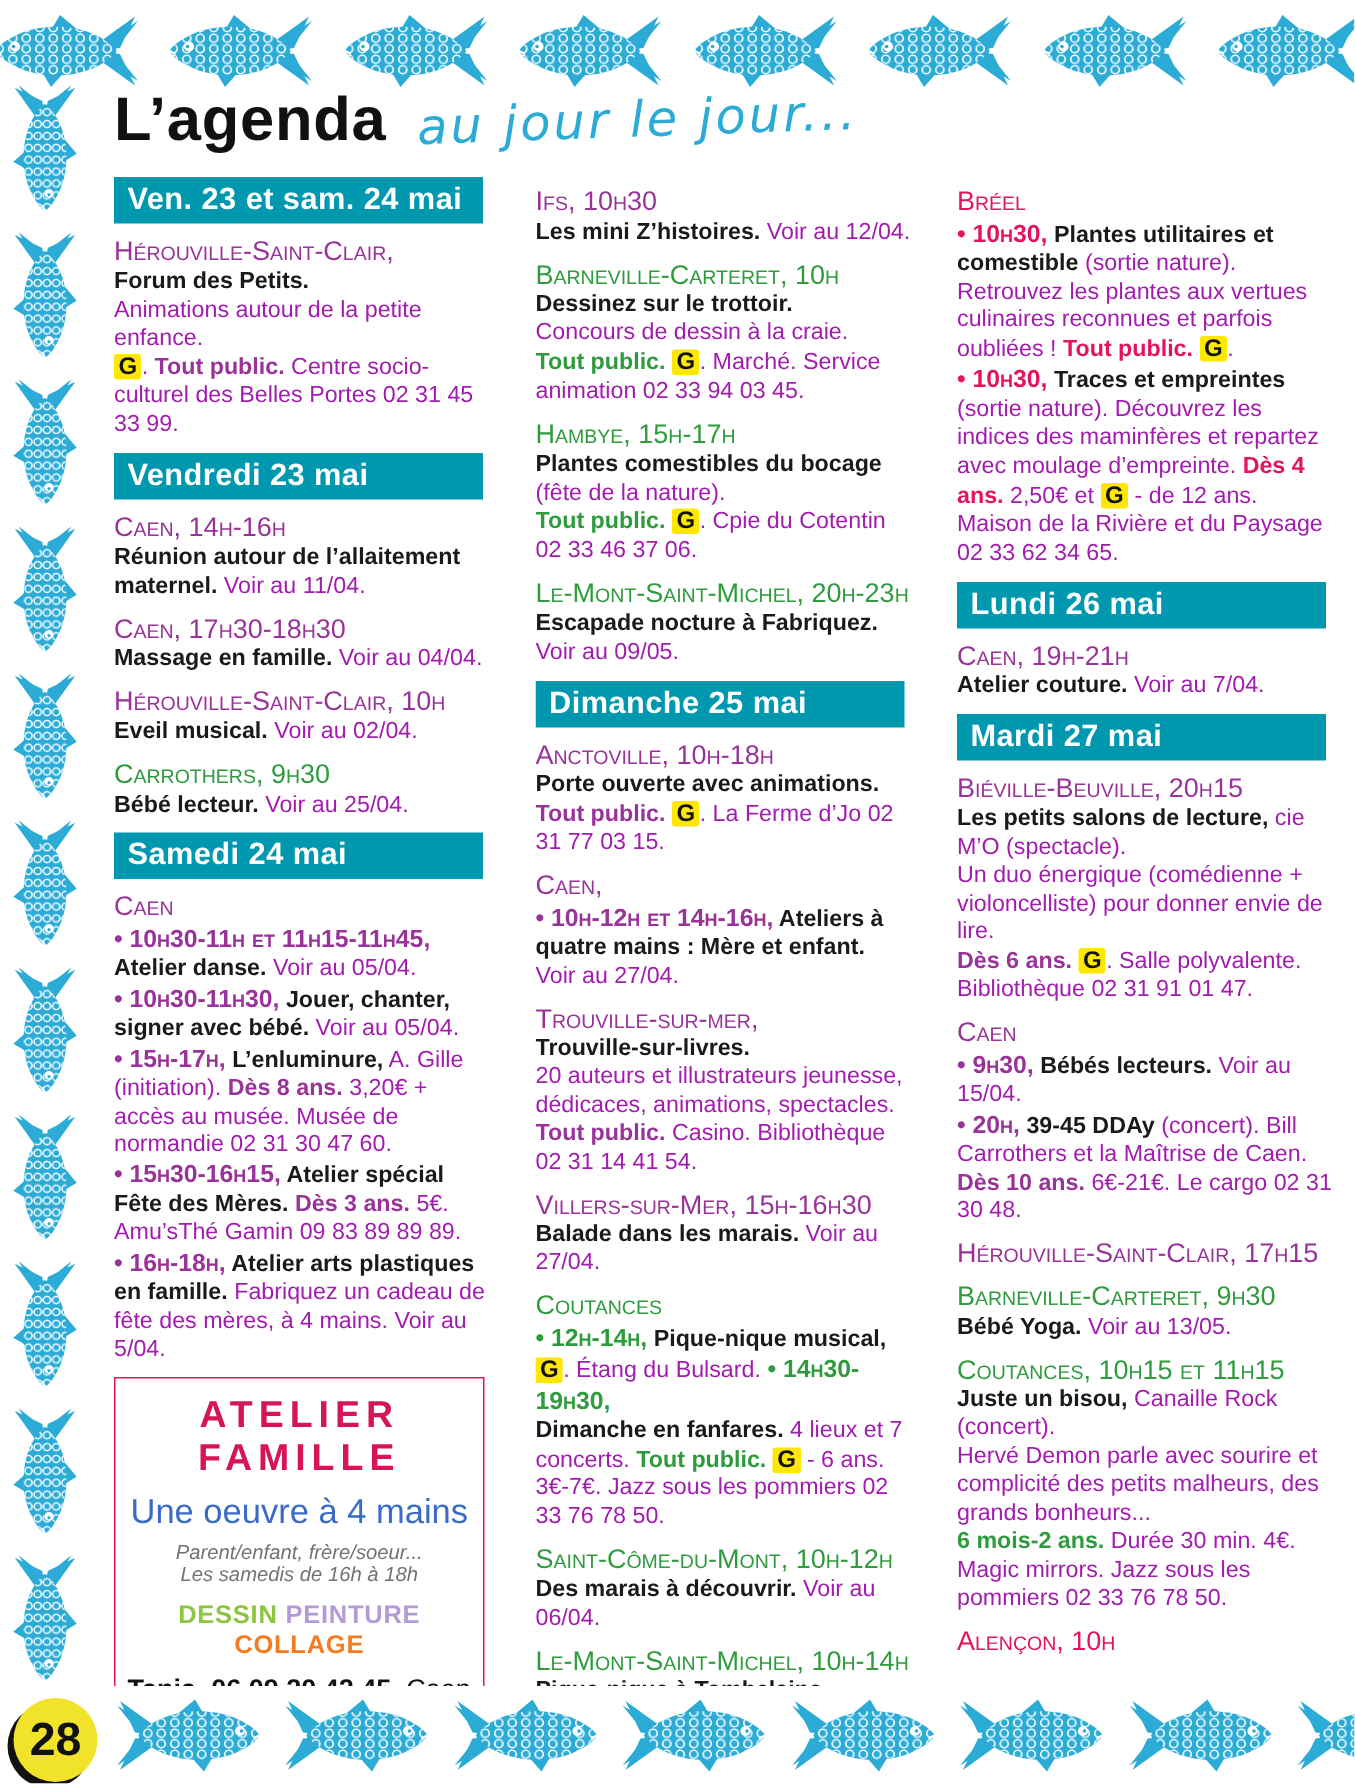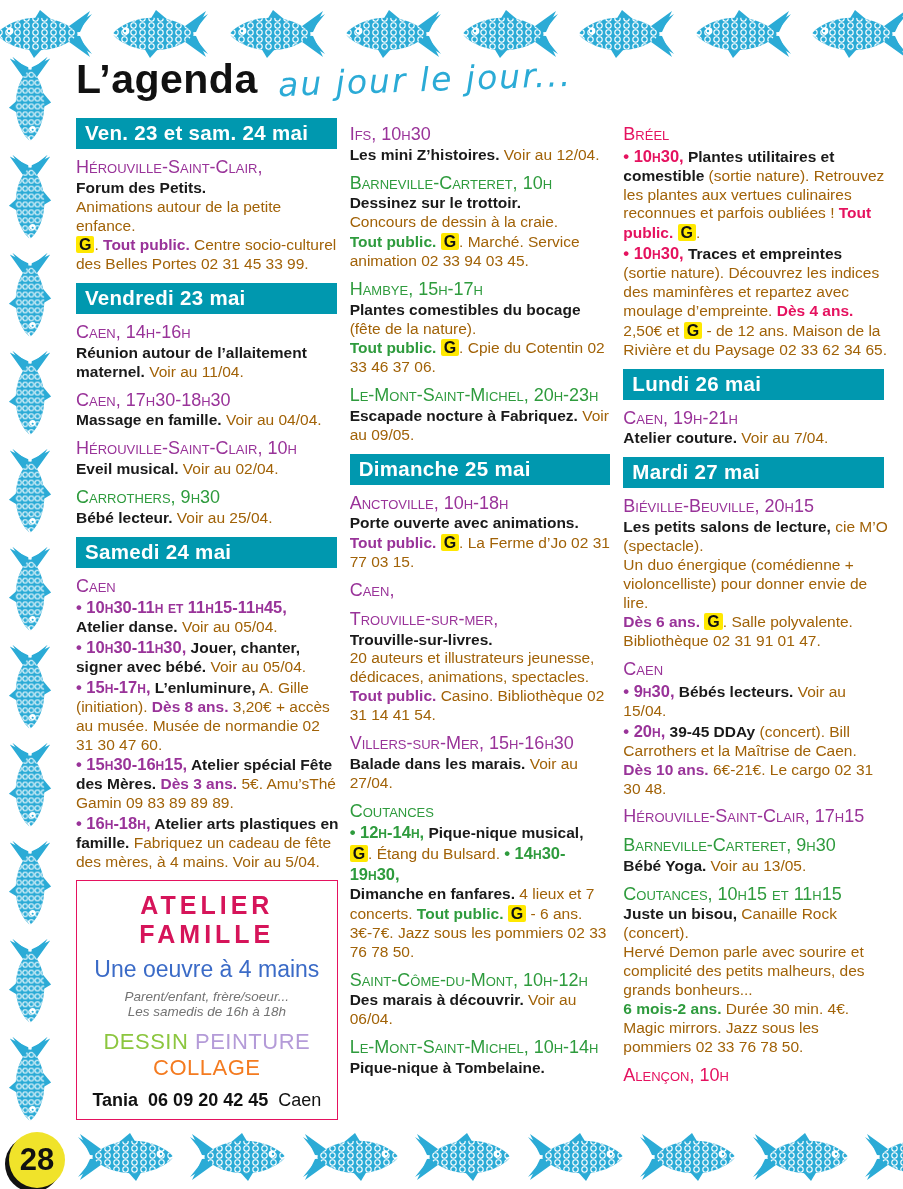--- a/index.html
+++ b/index.html
@@ -19,48 +19,48 @@
 
   
   .title-row{position:absolute;left:76px;top:56px;white-space:nowrap;}
   .title{font-size:41px;font-weight:800;letter-spacing:.5px;color:#111;margin-top:44px;}
   .subtitle{display:inline-block;font-family:"DejaVu Sans",sans-serif;font-style:italic;
             font-size:33px;color:var(--fish-cyan);margin-left:16px;letter-spacing:2px;
             transform:rotate(-2deg) translateY(-2px);}
 
   
   .columns{position:absolute;left:76px;top:116px;width:812px;height:1008px;
-           display:grid;grid-template-columns:1fr 1fr 1fr;column-gap:9px;overflow:hidden;}
+           display:grid;grid-template-columns:1fr 1fr 1fr;column-gap:31px;overflow:hidden;}
   .col{overflow:hidden;}
 
   .date-header{background:var(--accent-teal);color:#fff;font-weight:bold;font-size:20.5px;
                padding:3px 4px 4px 9px;margin:9px 4px 6px 0;letter-spacing:.3px;}
   .col .date-header:first-child{margin-top:2px;}
 
   .entry{font-size:15.5px;line-height:1.22;}
   .theme-purple{--theme:var(--purple);}
   .theme-green{--theme:var(--green);}
   .theme-pink{--theme:var(--pink);}
   .entry-heading{color:var(--theme);font-weight:normal;font-variant:small-caps;
                  font-size:18px;line-height:1.15;margin:8px 0 1px;}
   .entry-body{margin-bottom:2px;}
   .run-b{font-weight:bold;color:#1a1a1a;}
-  .run-n{color:#a16207;}
+  .run-n{color:#a21caf;}
   .run-t{font-weight:bold;color:var(--theme);}
   .run-ts{font-weight:bold;color:var(--theme);font-variant:small-caps;font-size:16.5px;}
   .g-badge{background:var(--highlight-yellow);color:#111;font-weight:bold;
            padding:0 3px;border-radius:2px;font-size:16px;}
 
   
   .ad-box{border:1px solid var(--pink);margin:8px 3px 6px 0;padding:10px 4px 8px;
           text-align:center;background:#fff;}
   .ad-title{color:var(--ad-red);font-weight:800;font-size:25px;letter-spacing:4px;}
   .ad-subtitle{color:var(--ad-blue);font-size:23px;margin:7px 0 6px;}
   .ad-small{color:#737373;font-size:13.5px;line-height:1.12;font-style:italic;}
-  .ad-words{font-weight:400;font-size:22px;margin:10px 0 9px;letter-spacing:.5px;}
+  .ad-words{font-weight:700;font-size:17px;margin:10px 0 9px;letter-spacing:.5px;}
   .ad-contact{font-size:18px;color:#111;}
   .ad-name,.ad-phone{font-weight:bold;}
   .ad-phone{margin:0 10px;}
 
   
   .page-number{position:absolute;left:9px;bottom:1px;width:56px;height:56px;border-radius:50%;
                background:var(--page-badge-yellow);box-shadow:-4px 4px 0 #121212;
                display:flex;align-items:center;justify-content:center;
                font-size:31px;font-weight:800;color:#111;}
 </style>
@@ -210,20 +210,21 @@
           <div class="entry-heading">Le-Mont-Saint-Michel, 20h-23h</div>
           <div class="entry-body"><span class="run-b">Escapade nocture à Fabriquez.</span><span class="run-n"> Voir au 09/05.</span></div>
         </div>
         <div class="date-header">Dimanche 25 mai</div>
         <div class="entry theme-purple">
           <div class="entry-heading">Anctoville, 10h-18h</div>
           <div class="entry-body"><span class="run-b">Porte ouverte avec animations.</span><br><span class="run-t">Tout public.</span><span class="run-n"> </span><span class="g-badge">G</span><span class="run-n">. La Ferme d’Jo 02 31 77 03 15.</span></div>
         </div>
         <div class="entry theme-purple">
           <div class="entry-heading">Caen,</div>
+          <div class="entry-body"><span class="run-ts">• 10h-12h et 14h-16h,</span><span class="run-b"> Ateliers à quatre mains : Mère et enfant.</span><span class="run-n"> Voir au 27/04.</span></div>
         </div>
         <div class="entry theme-purple">
           <div class="entry-heading">Trouville-sur-mer,</div>
           <div class="entry-body"><span class="run-b">Trouville-sur-livres.</span><br><span class="run-n">20 auteurs et illustrateurs jeunesse, dédicaces, animations, spectacles. </span><span class="run-t">Tout public.</span><span class="run-n"> Casino. Bibliothèque 02 31 14 41 54.</span></div>
         </div>
         <div class="entry theme-purple">
           <div class="entry-heading">Villers-sur-Mer, 15h-16h30</div>
           <div class="entry-body"><span class="run-b">Balade dans les marais.</span><span class="run-n"> Voir au 27/04.</span></div>
         </div>
         <div class="entry theme-green">

